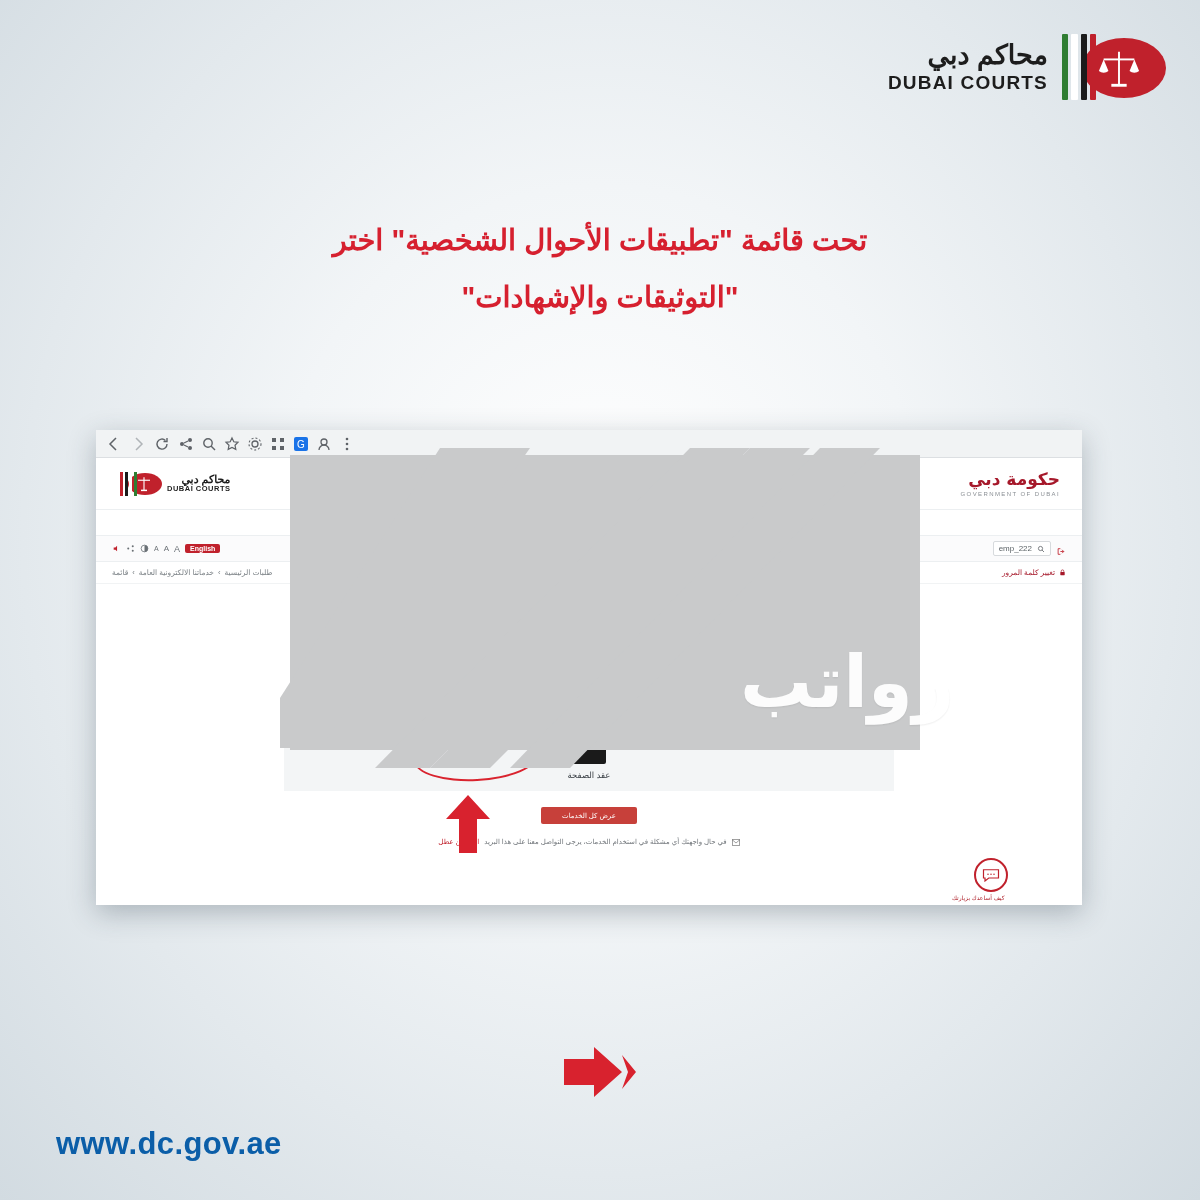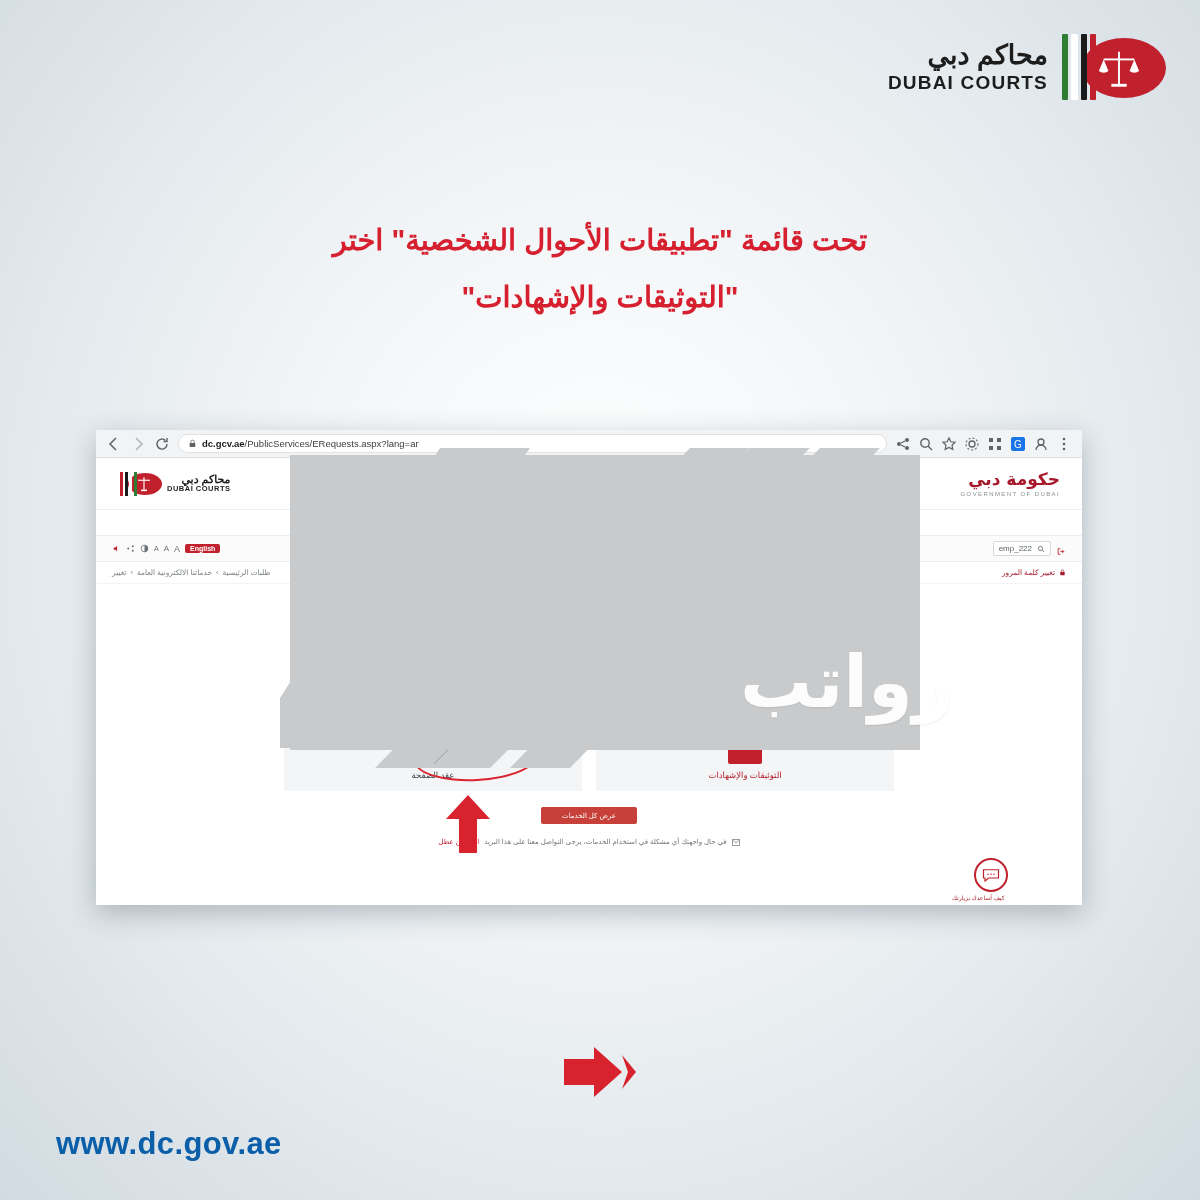--- a/index.html
+++ b/index.html
@@ -289,27 +289,20 @@
     <svg class="nav-ico" viewBox="0 0 16 16">
         <path d="M10 2 L4 8 L10 14" fill="none" stroke="#5f6368" stroke-width="1.5"></path>
       </svg>
     <svg class="nav-ico" viewBox="0 0 16 16">
         <path d="M6 2 L12 8 L6 14" fill="none" stroke="#b0b4b8" stroke-width="1.5"></path>
       </svg>
     <svg class="nav-ico" viewBox="0 0 16 16">
         <path d="M13 8a5 5 0 1 1-1.6-3.6" fill="none" stroke="#5f6368" stroke-width="1.4"></path>
         <path d="M13 2v3.5h-3.5" fill="none" stroke="#5f6368" stroke-width="1.4"></path>
       </svg>
-    <div class="omnibox">
-      <svg width="9" height="9" viewBox="0 0 16 16">
-          <rect x="3" y="7" width="10" height="7" rx="1" fill="#5f6368"></rect>
-          <path d="M5 7V5a3 3 0 0 1 6 0v2" fill="none" stroke="#5f6368" stroke-width="1.4"></path>
-        </svg>
-      <span class="url"><b>dc.gcv.ae</b><span>/PublicServices/ERequests.aspx?lang=ar</span></span>
-    </div>
     <div class="chrome-right">
       <svg class="nav-ico" viewBox="0 0 16 16">
           <circle cx="12" cy="4" r="2" fill="#5f6368"></circle>
           <circle cx="4" cy="8" r="2" fill="#5f6368"></circle>
           <circle cx="12" cy="12" r="2" fill="#5f6368"></circle>
           <path d="M6 7L10 5M6 9l4 2" stroke="#5f6368" stroke-width="1.2"></path>
         </svg>
       <svg class="nav-ico" viewBox="0 0 16 16">
           <circle cx="7" cy="7" r="4.2" fill="none" stroke="#5f6368" stroke-width="1.4"></circle>
           <line x1="10" y1="10" x2="14" y2="14" stroke="#5f6368" stroke-width="1.4"></line>
@@ -436,40 +429,33 @@
               <rect x="3" y="7" width="10" height="7" rx="1" fill="#a6182a"></rect>
               <path d="M5 7V5a3 3 0 0 1 6 0v2" fill="none" stroke="#a6182a" stroke-width="1.6"></path>
             </svg>
           <span>تغيير كلمة المرور</span>
         </div>
         <div style="display:flex;gap:4px">
           <span>طلبات الرئيسية</span>
           <span>›</span>
           <span>خدماتنا الالكترونية العامة</span>
           <span>›</span>
-          <span>تغيير</span>
+          <span>قائمة</span>
         </div>
       </div>
     </div>
 
     <div class="page-title">طلبات الدعاوى و الإشهادات</div>
 
     <div class="tab-wrap">
       <div class="tab active">تصديقات لأحوال الشخصية (الإشهادات)</div>
       <div class="tab">طلبات الدعاوى</div>
     </div>
 
     <div class="cards">
-      <div class="card">
-        <div class="folder">
-          <div class="tabtop" style="background:#c0212c"></div>
-          <div class="body2" style="background:#c0212c"></div>
-        </div>
-        <div class="card-label red">التوثيقات والإشهادات</div>
-      </div>
       <div class="card">
         <div class="folder">
           <div class="tabtop" style="background:#1a1a1a"></div>
           <div class="body2" style="background:#1a1a1a"></div>
         </div>
         <div class="card-label">عقد الصفحة</div>
       </div>
     </div>
 
     <div class="show-all">عرض كل الخدمات</div>

